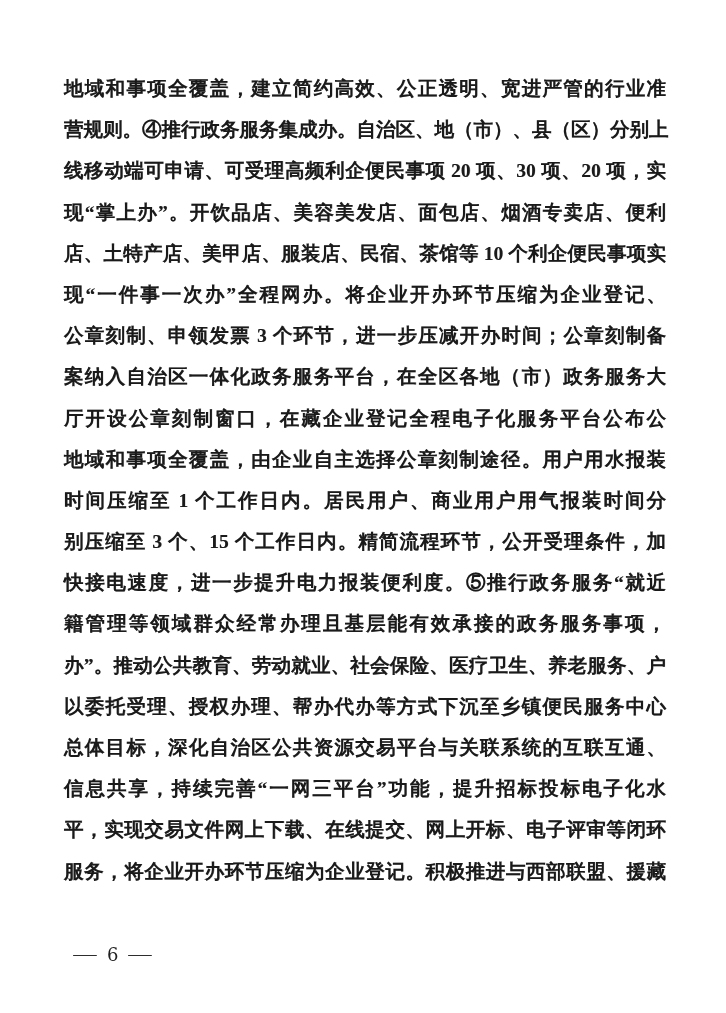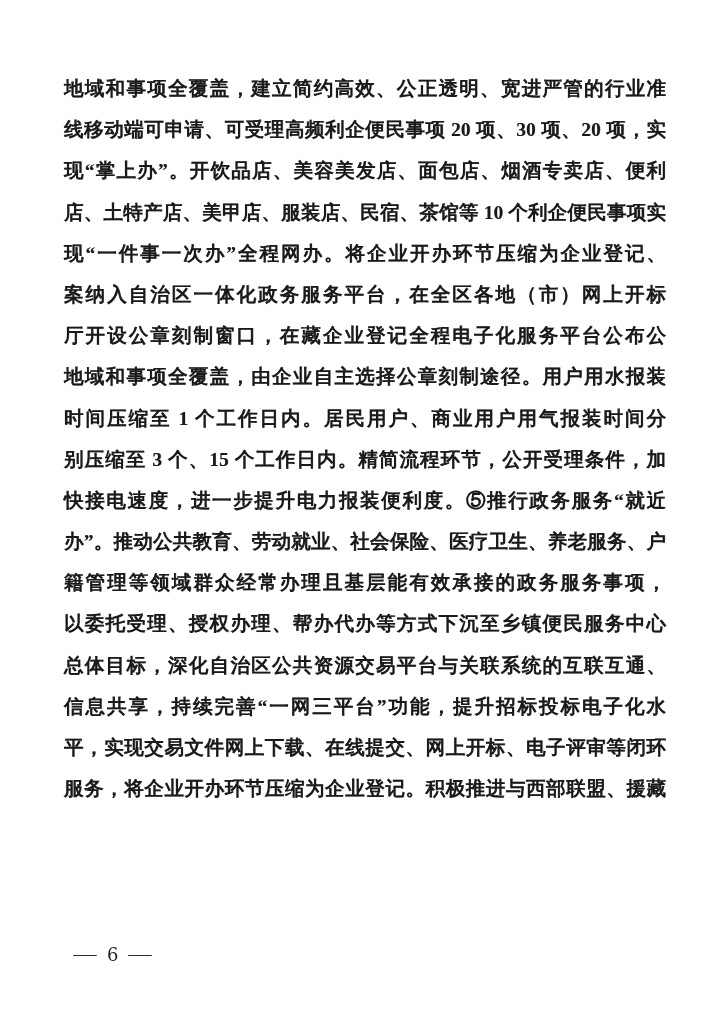--- a/index.html
+++ b/index.html
@@ -56,32 +56,34 @@
     font-size: 18px;
     color: #1f1f1f;
   }
 </style>
 </head>
 <body>
 
 <div class="page">
   <div class="text-block">
     <div class="line">地域和事项全覆盖，建立简约高效、公正透明、宽进严管的行业准</div>
+    <div class="line">营规则。④推行政务服务集成办。自治区、地（市）、县（区）分别上</div>
     <div class="line">线移动端可申请、可受理高频利企便民事项 20 项、30 项、20 项，实</div>
     <div class="line">现“掌上办”。开饮品店、美容美发店、面包店、烟酒专卖店、便利</div>
     <div class="line">店、土特产店、美甲店、服装店、民宿、茶馆等 10 个利企便民事项实</div>
     <div class="line">现“一件事一次办”全程网办。将企业开办环节压缩为企业登记、</div>
-    <div class="line">案纳入自治区一体化政务服务平台，在全区各地（市）网上开标</div>
+    <div class="line">公章刻制、申领发票 3 个环节，进一步压减开办时间；公章刻制备</div>
+    <div class="line">案纳入自治区一体化政务服务平台，在全区各地（市）政务服务大</div>
     <div class="line">厅开设公章刻制窗口，在藏企业登记全程电子化服务平台公布公</div>
     <div class="line">地域和事项全覆盖，由企业自主选择公章刻制途径。用户用水报装</div>
     <div class="line">时间压缩至 1 个工作日内。居民用户、商业用户用气报装时间分</div>
     <div class="line">别压缩至 3 个、15 个工作日内。精简流程环节，公开受理条件，加</div>
     <div class="line">快接电速度，进一步提升电力报装便利度。⑤推行政务服务“就近</div>
+    <div class="line">籍管理等领域群众经常办理且基层能有效承接的政务服务事项，</div>
     <div class="line">办”。推动公共教育、劳动就业、社会保险、医疗卫生、养老服务、户</div>
-    <div class="line">籍管理等领域群众经常办理且基层能有效承接的政务服务事项，</div>
     <div class="line">以委托受理、授权办理、帮办代办等方式下沉至乡镇便民服务中心</div>
     <div class="line">总体目标，深化自治区公共资源交易平台与关联系统的互联互通、</div>
     <div class="line">信息共享，持续完善“一网三平台”功能，提升招标投标电子化水</div>
     <div class="line">平，实现交易文件网上下载、在线提交、网上开标、电子评审等闭环</div>
     <div class="line">服务，将企业开办环节压缩为企业登记。积极推进与西部联盟、援藏</div>
   </div>
 
   <div class="footer">
     <span class="dash">—</span>
     <span class="pagenum">6</span>

